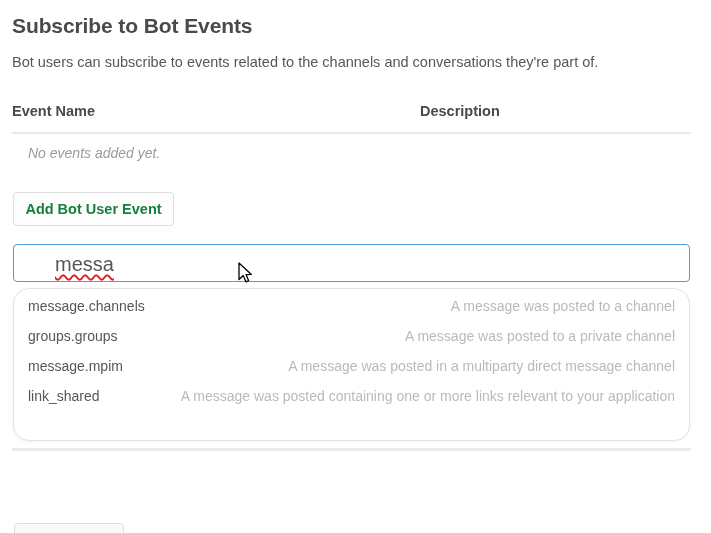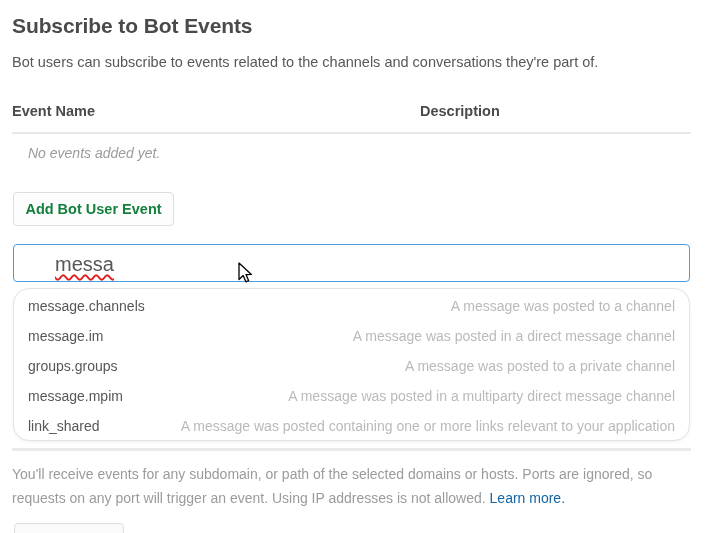--- a/index.html
+++ b/index.html
@@ -204,40 +204,35 @@
 
   <input class="combo-input" type="text" placeholder="" style="">
   <div class="combo-text">messa</div>
 
   <div class="dropdown">
     <div class="dd-item">
       <span class="dd-name">message.channels</span>
       <span class="dd-desc">A message was posted to a channel</span>
     </div>
     <div class="dd-item">
-      <span class="dd-name">message.im</span>
-      <span class="dd-desc">A message was posted in a direct message channel</span>
-    </div>
-    <div class="dd-item">
       <span class="dd-name">groups.groups</span>
       <span class="dd-desc">A message was posted to a private channel</span>
     </div>
     <div class="dd-item">
       <span class="dd-name">message.mpim</span>
       <span class="dd-desc">A message was posted in a multiparty direct message channel</span>
     </div>
     <div class="dd-item">
       <span class="dd-name">link_shared</span>
       <span class="dd-desc">A message was posted containing one or more links relevant to your application</span>
     </div>
   </div>
 
   <div class="bottom-rule"></div>
 
-  <div class="note"><span>You'll receive events for any subdomain, or path of the selected domains or hosts. Ports are ignored, so requests on any port will trigger an event. Using IP addresses is not allowed. </span><a href="#">Learn more.</a></div>
 
   <button class="bottom-btn"></button>
 
   <svg class="cursor" viewBox="0 0 16 24" xmlns="http://www.w3.org/2000/svg">
     <path d="M1,1 L1,17.5 L5.2,13.6 L7.9,19.8 L10.6,18.6 L8,12.6 L13.4,12.4 Z" fill="#ffffff" stroke="#000000" stroke-width="1.3" stroke-linejoin="round"></path>
   </svg>
 
 </div>
 
 </body></html>

